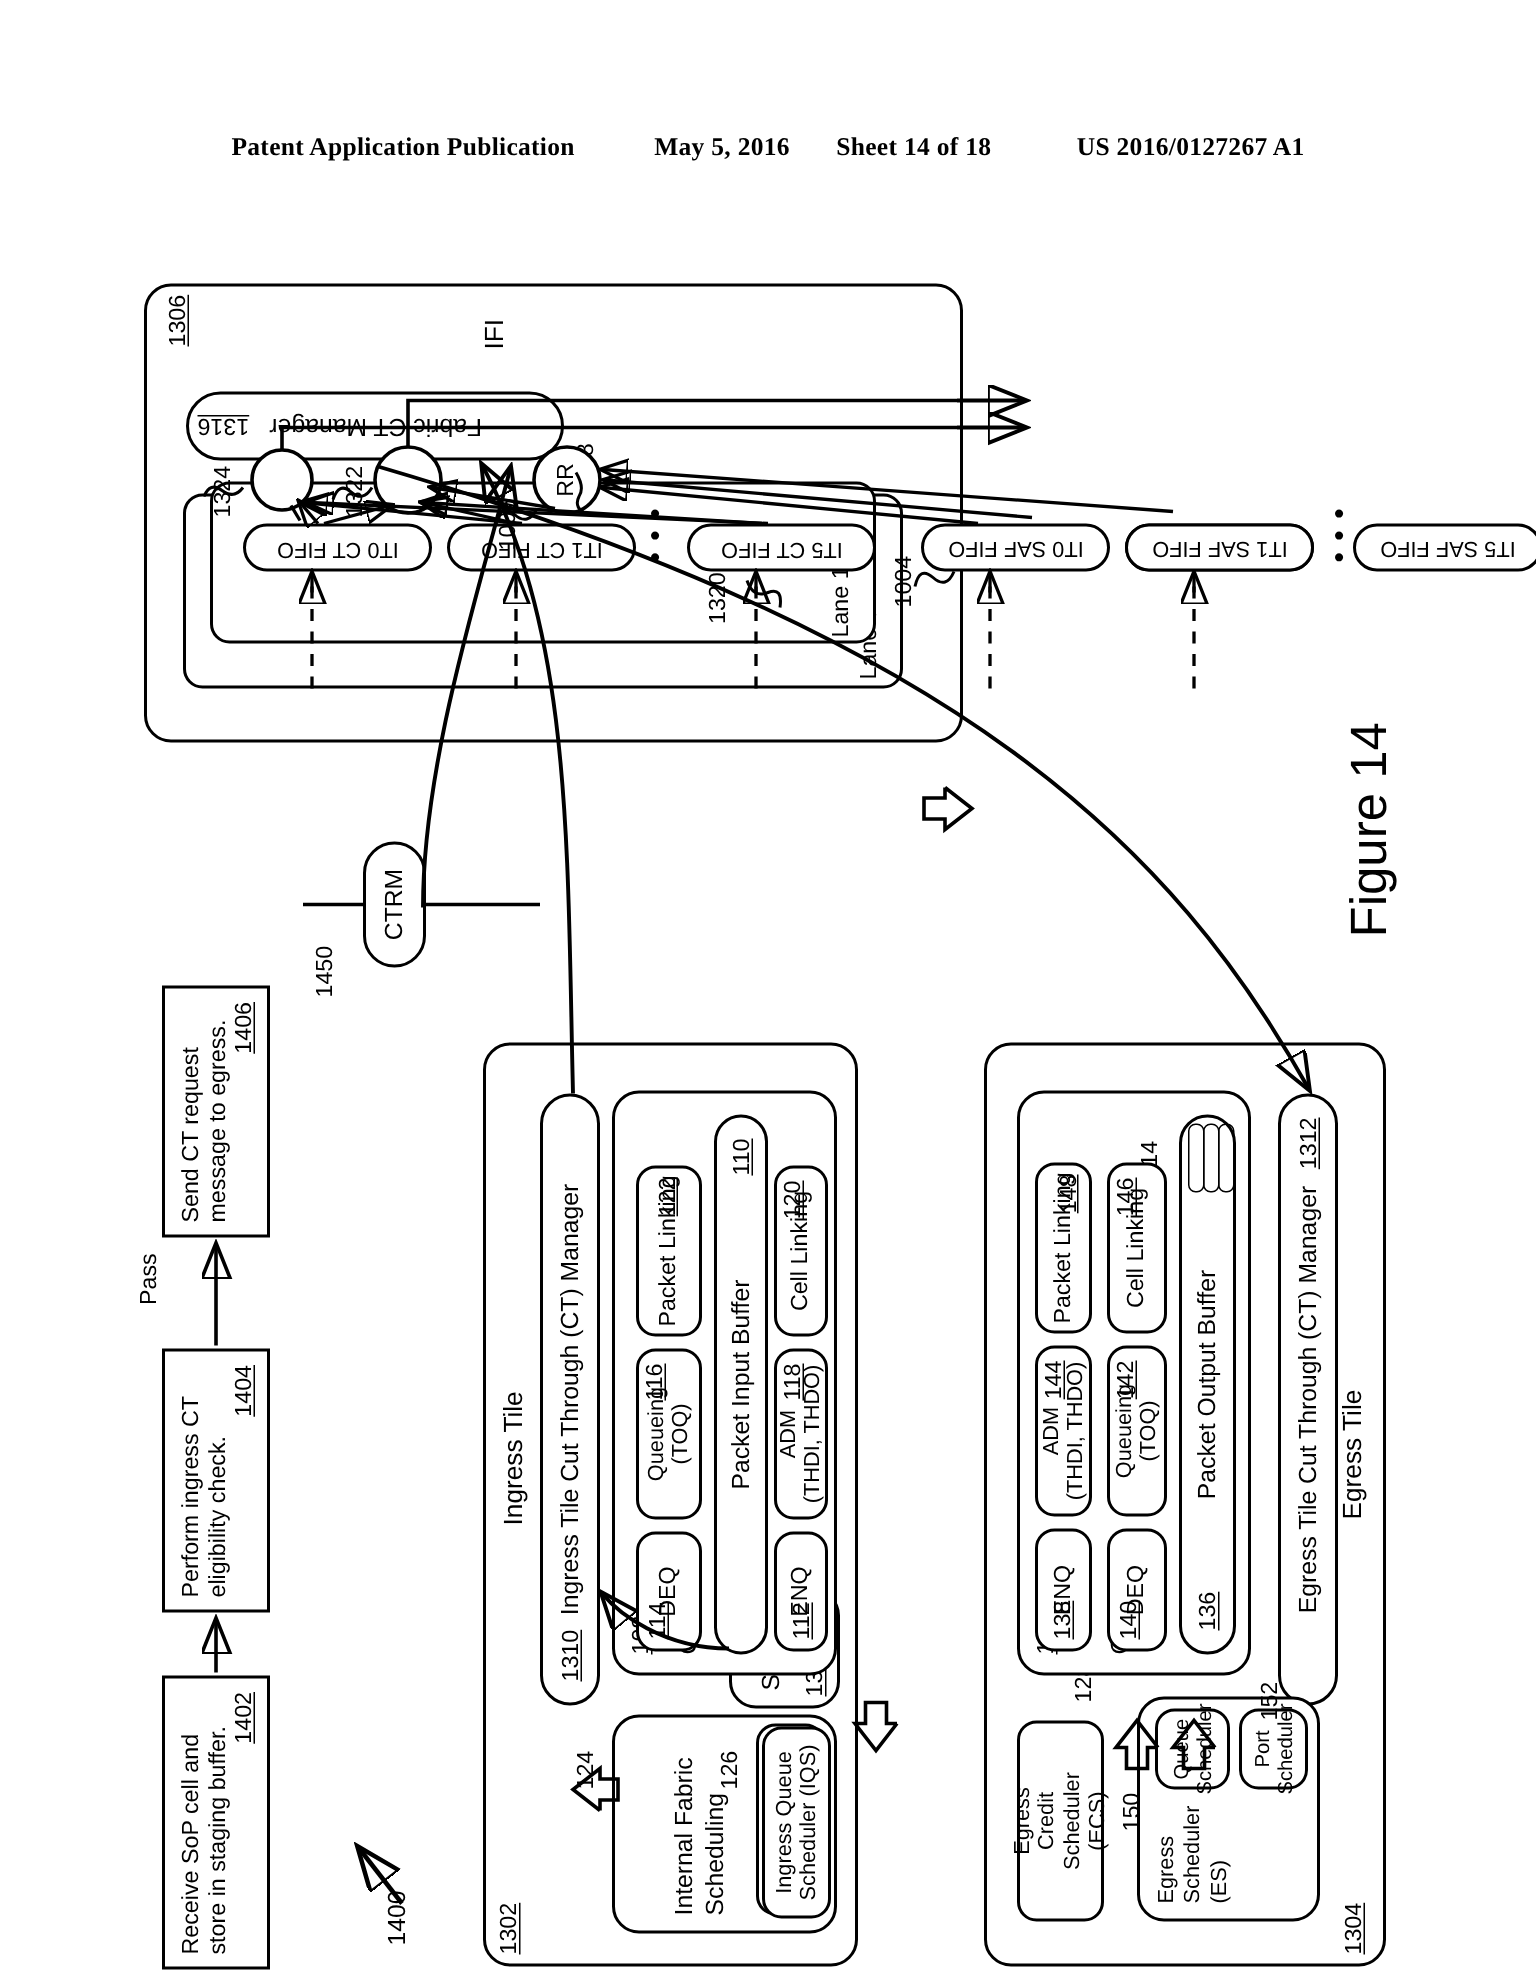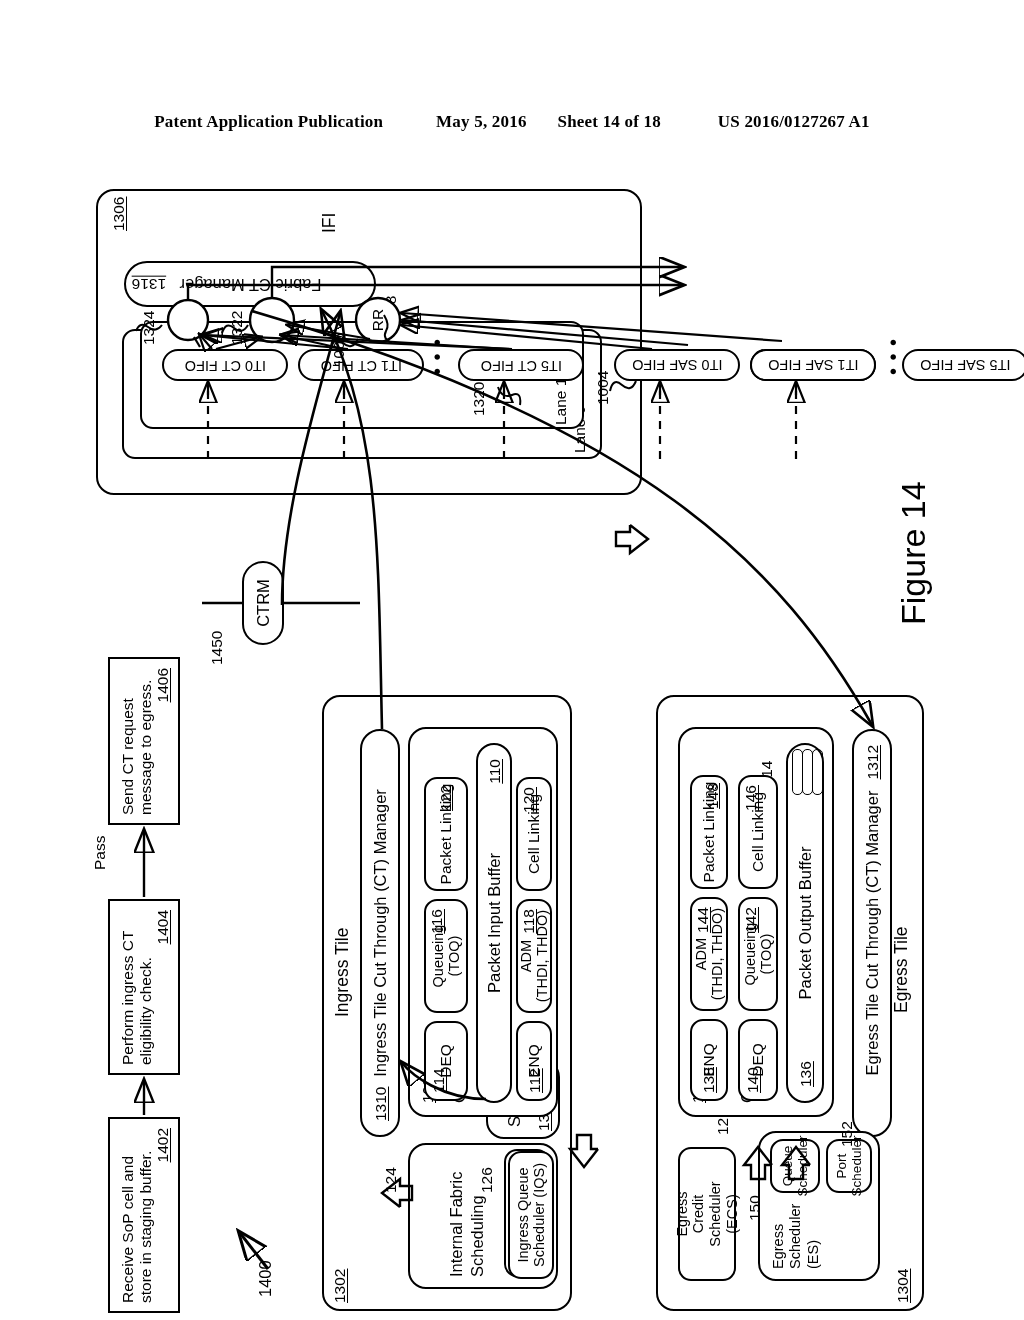--- a/index.html
+++ b/index.html
@@ -8,21 +8,20 @@
     font-family:"Liberation Sans", sans-serif;
     color:#000;overflow:hidden;
   }
   
   #pub-header{
     position:absolute;left:0;top:88px;width:1024px;
     text-align:center;
     font-family:"Liberation Serif", serif;
     font-weight:bold;font-size:17px;letter-spacing:.2px;
     white-space:nowrap;
-    margin-top:24px;
   }
   #pub-header span{display:inline-block;vertical-align:baseline;}
   .hdr-gap1{width:44px;}
   .hdr-gap2{width:22px;}
   .hdr-gap3{width:48px;}
 
   
   
   #rot-wrap{
     position:absolute;

